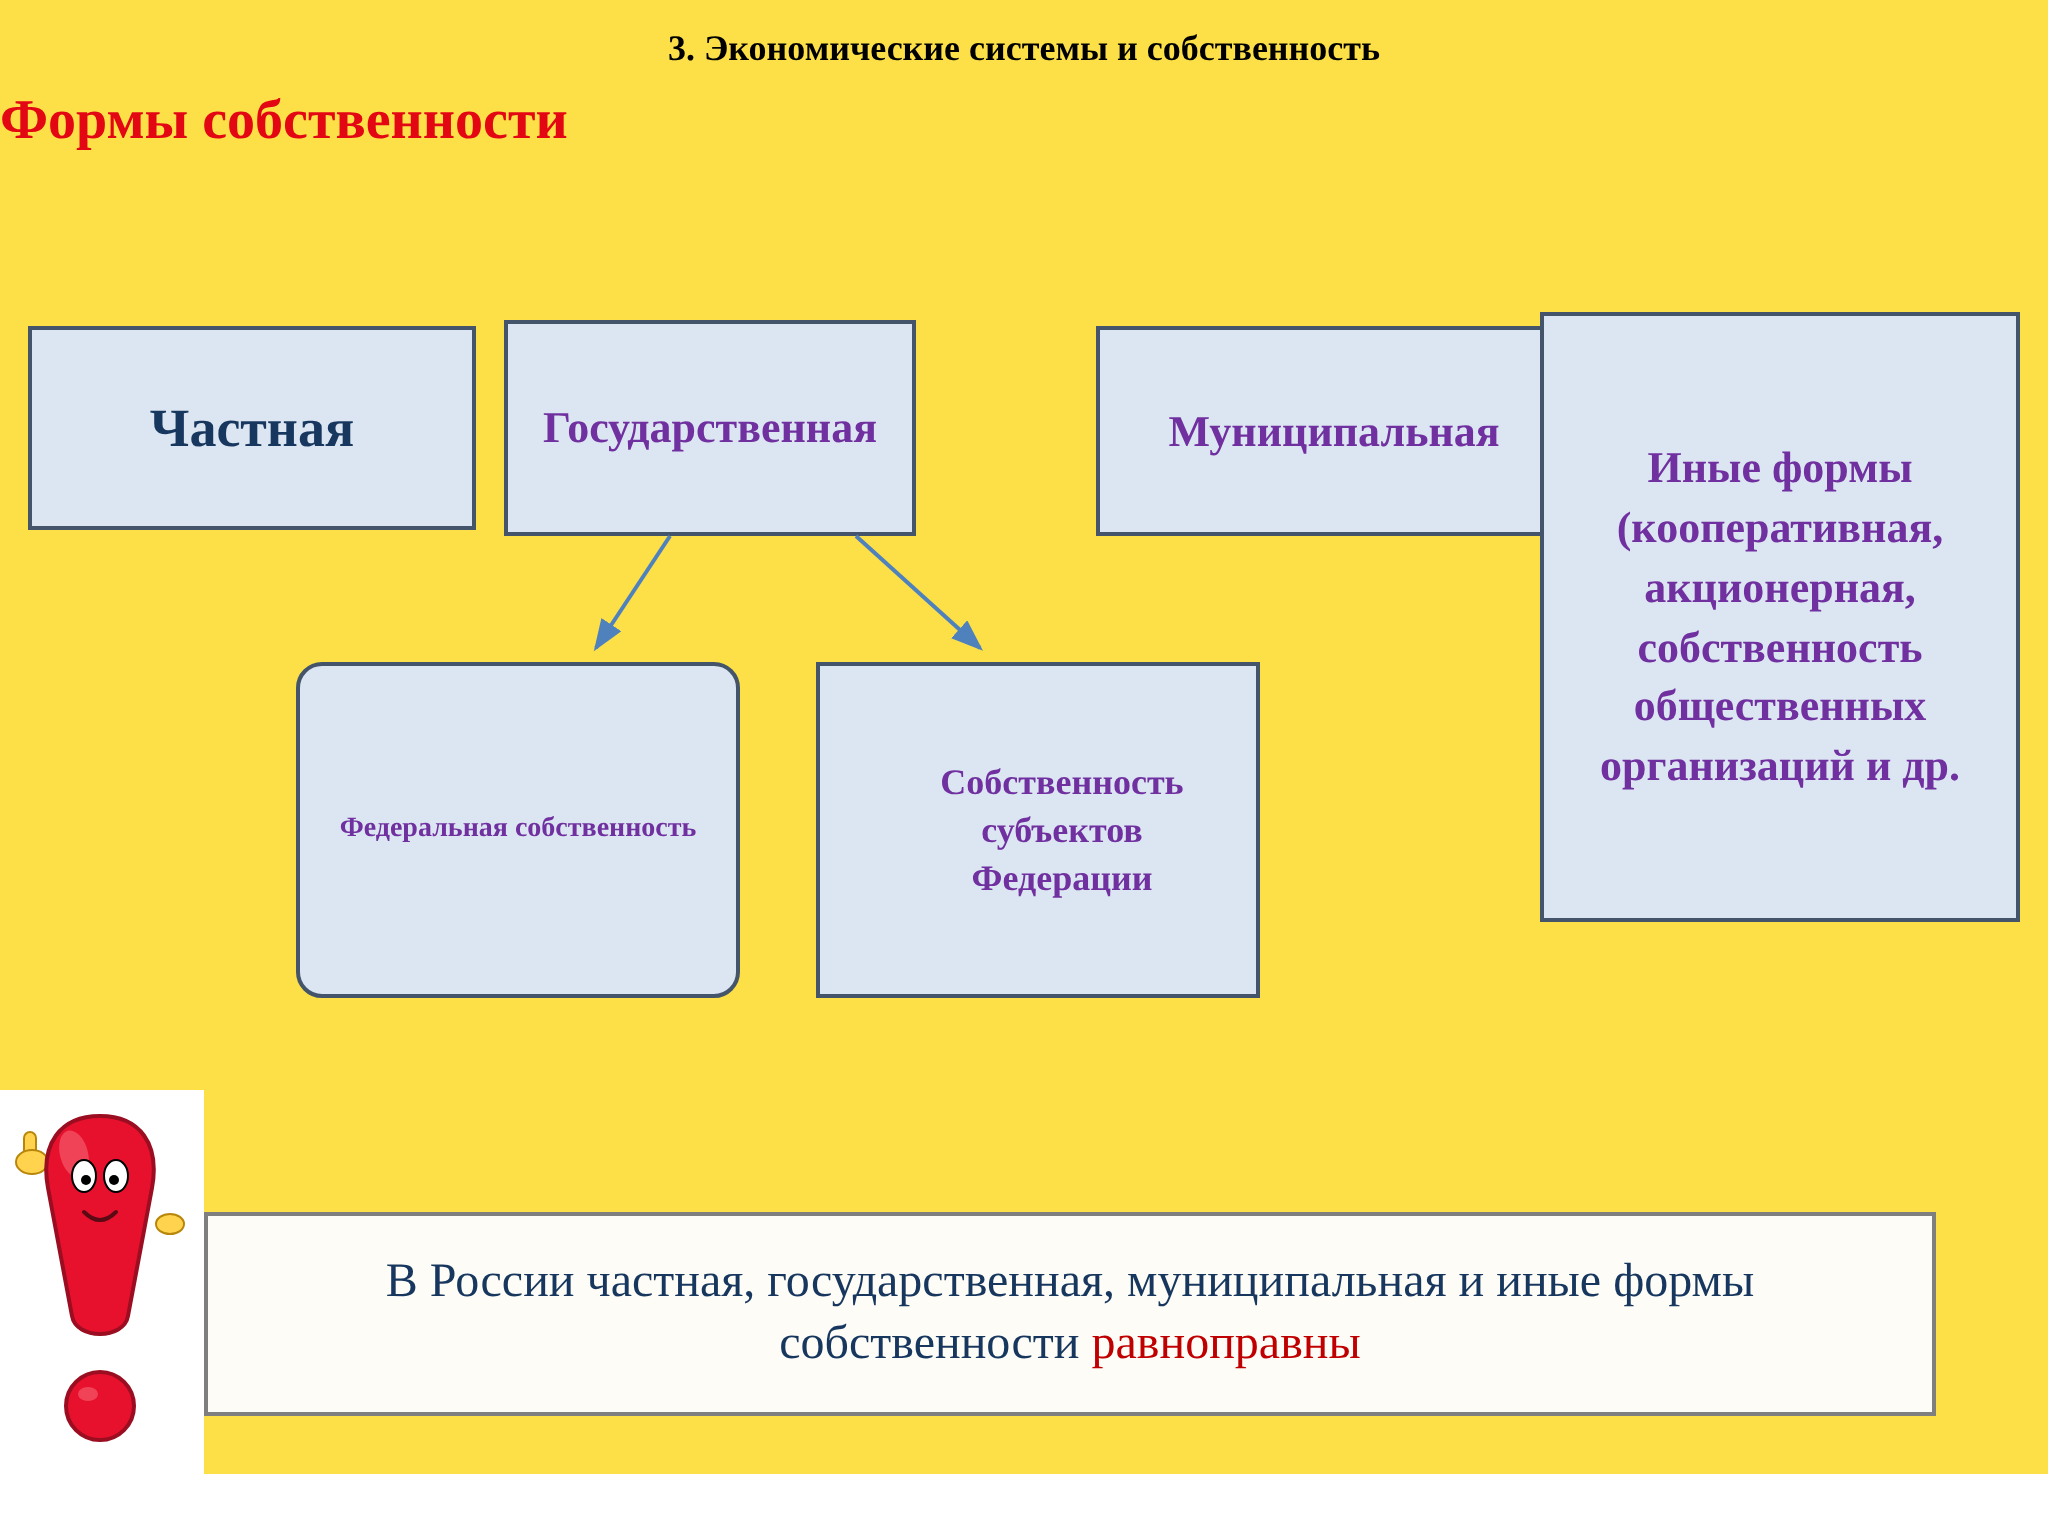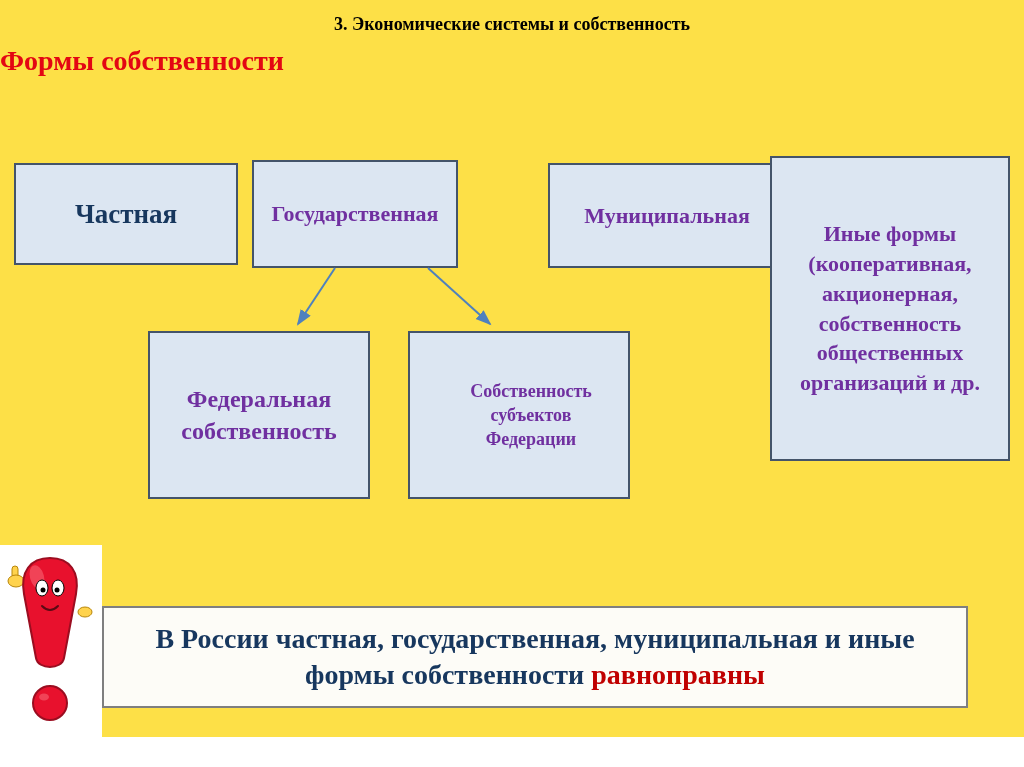--- a/index.html
+++ b/index.html
@@ -23,34 +23,34 @@
   .box {
     position:absolute; background:#dce6f2; border:2px solid #44546a;
     display:flex; align-items:center; justify-content:center;
     text-align:center; font-weight:bold; color:#7030a0; padding:8px 12px;
     line-height:1.35;
   }
   .box-private   { left:14px;  top:163px; width:224px; height:102px; font-size:27px; color:#17375e;text-align:right; }
   .box-state     { left:252px; top:160px; width:206px; height:108px; font-size:22px; }
   .box-municipal { left:512px; top:163px; width:238px; height:105px; font-size:22px;margin-left:36px; }
   .box-other     { left:770px; top:156px; width:240px; height:305px; font-size:22px; }
-  .box-federal   { left:148px; top:331px; width:222px; height:168px; font-size:24px; }
+  .box-federal   { left:148px; top:331px; width:222px; height:168px; font-size:14px;border-radius:13px; }
   .box-subjects  { left:408px; top:331px; width:222px; height:168px; font-size:18px;padding-left:36px; }
 
   .arrows { position:absolute; left:250px; top:266px; width:270px; height:70px; }
 
   .white-corner { position:absolute; left:0; top:545px; width:102px; height:222px; background:#ffffff; }
   .bottom-strip { position:absolute; left:0; top:737px; width:1024px; height:30px; background:#ffffff; }
   .mascot { position:absolute; left:4px; top:550px; }
 
   .banner {
     position:absolute; left:102px; top:606px; width:866px; height:102px;
     background:#fdfcf7; border:2px solid #7f7f7f;
     display:flex; align-items:center; justify-content:center;
-    text-align:center; font-weight:bold; font-size:28px; color:#17375e;
+    text-align:center; font-weight:normal; font-size:24px; color:#17375e;
     padding:12px 28px; line-height:1.3;
   }
   .banner .red { color:#c00000; }
 </style>
 </head>
 <body>
 
 <div class="slide">
 
   <div class="title">3. Экономические системы и собственность</div>

